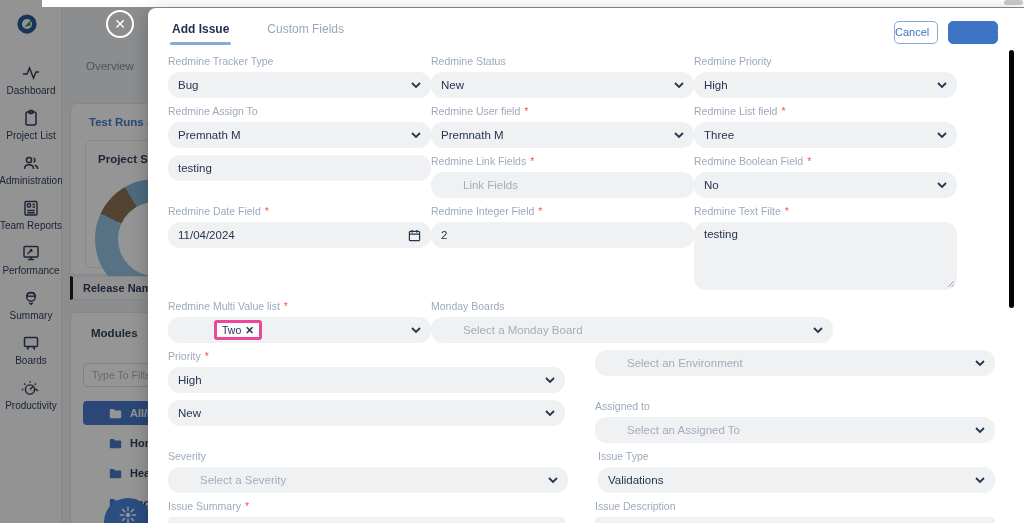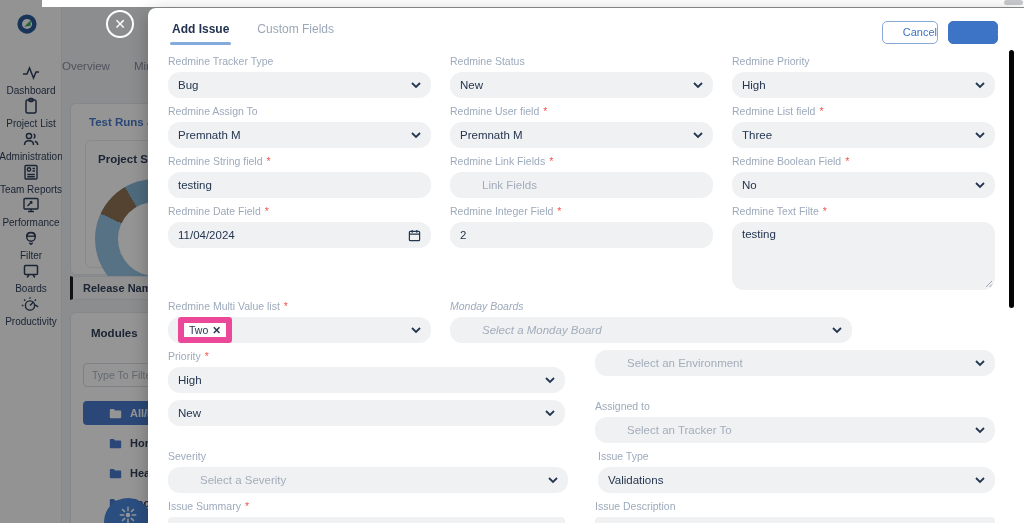--- a/index.html
+++ b/index.html
@@ -8,26 +8,26 @@
     position:relative; width:1024px; height:523px; overflow:hidden;
     font-family:"Liberation Sans", sans-serif; background:#eef0f3;
   }
   
   .app { position:absolute; inset:0; z-index:1; }
   .sidebar {
     position:absolute; left:0; top:0; width:62px; height:523px;
     background:#fbfcfd; border-right:1px solid #e4e7ec;
   }
   .logo { position:absolute; left:16px; top:13px; width:22px; height:22px; }
-  .nav { position:absolute; top:63px; left:0; width:62px; display:flex; flex-direction:column; align-items:center; }
+  .nav { position:absolute; top:63px; left:0; width:62px; display:flex; flex-direction:column; align-items:center; gap:12px; }
   .nav-item { display:flex; flex-direction:column; align-items:center; gap:2px; width:62px; cursor:pointer; }
   .nav-item svg { display:block; }
   .nav-label { font-size:10px; color:#22334f; white-space:nowrap; }
   .main { position:absolute; left:62px; top:0; right:0; bottom:0; background:#eef0f3; }
-  .bg-tabs { position:absolute; left:0; top:60px; display:flex; gap:24px; font-size:11.5px; color:#7e8798; }
+  .bg-tabs { position:absolute; left:24px; top:60px; display:flex; gap:24px; font-size:11.5px; color:#7e8798; }
   .bg-card {
     position:absolute; left:8px; top:103px; width:340px; height:172px;
     background:#fff; border:1px solid #e3e6eb; border-radius:6px;
   }
   .testruns { position:absolute; left:18px; top:12px; font-size:11.5px; font-weight:bold; color:#3c72c8; white-space:nowrap; }
   .ps-card { position:absolute; left:14px; top:36px; width:300px; height:128px; background:#fff; border:1px solid #e8eaee; border-radius:6px; }
   .ps-title { position:absolute; left:12px; top:12px; font-size:11.5px; font-weight:bold; color:#22334f; }
   .donut { position:absolute; left:9px; top:38px; width:120px; height:120px; border-radius:50%;
     background:conic-gradient(#7fb3d5 0deg 150deg, #8fc0e0 150deg 295deg, #8a6a49 295deg 330deg, #7fb3d5 330deg 360deg); }
   .donut::after { content:""; position:absolute; left:23px; top:23px; width:74px; height:74px; border-radius:50%; background:#fff; }
@@ -60,57 +60,57 @@
     position:absolute; left:106px; top:10px; width:28px; height:28px; z-index:4;
     border:2px solid #fff; border-radius:50%; color:#fff; font-size:14px; line-height:24px;
     text-align:center; cursor:pointer;
   }
   
   .modal {
     position:absolute; left:148px; top:8px; width:876px; height:560px;
     background:#fff; border-radius:8px 0 0 0; z-index:5;
     box-shadow:0 4px 18px rgba(0,0,0,0.25);
   }
-  .mtabs { position:absolute; left:24px; top:14px; display:flex; gap:28px; }
+  .mtabs { position:absolute; left:24px; top:14px; display:flex; gap:38px; }
   .mtab { font-size:12px; color:#9aa7b8; padding-bottom:9px; position:relative; cursor:pointer; }
   .mtab.active { color:#22334f; font-weight:bold; }
   .mtab.active::after { content:""; position:absolute; left:-2px; right:-2px; bottom:0; height:3px; background:#85abdc; border-radius:2px; }
   .btn-cancel {
-    position:absolute; top:13px; right:86px; width:56px; height:23px;
+    position:absolute; top:13px; right:86px; width:44px; height:23px;
     background:#fff; border:1px solid #89a9d6; border-radius:5px;
-    color:#3d74c6; font-size:11px; text-align:right; line-height:21px; cursor:pointer;
+    color:#3d74c6; font-size:11px; text-align:left; line-height:21px; cursor:pointer;
   }
   .btn-save {
     position:absolute; top:13px; right:26px; width:48px; height:23px;
     background:#3d74c6; border:1px solid #3d74c6; border-radius:5px;
     color:#fff; font-size:11px; text-align:center; line-height:21px; cursor:pointer;padding-left:48px;
   }
   .form { position:absolute; left:20px; top:47px; width:827px; }
-  .frow { display:flex; gap:19px; margin-bottom:7px; }
+  .frow { display:flex; margin-bottom:7px; }
   .frow.b { gap:30px; }
   .frow.mb10 { margin-bottom:10px; }
   .fg { display:flex; flex-direction:column; }
   .f3 { width:263px; }
-  .fm2 { width:402px;font-style:italic; }
+  .fm2 { width:402px; }
   .fbl { width:397px; }
   .fbr { width:400px; }
   .flabel { font-size:10.5px; color:#9daabb; height:13px; margin-bottom:4px; white-space:nowrap; }
   .req { color:#f4574d; margin-left:4px; font-size:10.5px; }
   .control {
     height:26px; background:#f0f1f3; border-radius:12px;
     display:flex; align-items:center; padding:0 10px; font-size:11.5px; color:#253650;
     position:relative; cursor:pointer;
   }
   .control .val { flex:1 1 auto; overflow:hidden; white-space:nowrap; }
   .control .ph { color:#a3adbb;margin-left:22px; }
   .control.tarea { height:68px; align-items:flex-start; padding-top:6px; cursor:text; }
   .grip { position:absolute; right:2px; bottom:2px; }
   .chip {
     display:inline-flex; align-items:center; gap:4px; background:#fdfdfd;
-    border:6px solid #ec4899; border-radius:3px; padding:1px 5px; font-size:10.5px; color:#253650;
+    border:3px solid #ec4899; border-radius:3px; padding:1px 5px; font-size:10.5px; color:#253650;margin-left:36px;
   }
   .chipx { font-weight:bold; font-size:10.5px; cursor:pointer; }
   .cut { height:11px; background:#f0f1f3; border-radius:4px 4px 0 0; }
   .mscroll { position:absolute; left:1009px; top:50px; width:5px; height:258px; background:#050505; border-radius:3px; z-index:6; cursor:grab; }
 </style>
 </head>
 <body>
 
 <div class="stage">
 
@@ -159,21 +159,21 @@
             </svg>
           <span class="nav-label">Performance</span>
         </div>
         <div class="nav-item">
           <svg width="20" height="20" viewBox="0 0 20 20" fill="none" stroke="#22334f" stroke-width="1.4">
               <circle cx="10" cy="9" r="4.2"></circle>
               <path d="M5.8 8 c0-4.8 8.4-4.8 8.4 0"></path>
               <path d="M5 8.2 h10"></path>
               <path d="M8.3 14.8 l1.7 1.6 1.7-1.6"></path>
             </svg>
-          <span class="nav-label">Filter</span>
+          <span class="nav-label">Summary</span>
         </div>
         <div class="nav-item">
           <svg width="20" height="20" viewBox="0 0 20 20" fill="none" stroke="#22334f" stroke-width="1.5">
               <rect x="3.5" y="4.5" width="13" height="9" rx="1"></rect>
               <path d="M8 13.5 l-1.8 3 M12 13.5 l1.8 3"></path>
             </svg>
           <span class="nav-label">Boards</span>
         </div>
         <div class="nav-item">
           <svg width="20" height="20" viewBox="0 0 20 20" fill="none" stroke="#22334f" stroke-width="1.4">
@@ -316,21 +316,20 @@
             <span class="val">Three</span>
             <svg width="10" height="7" viewBox="0 0 10 7">
                 <path d="M1 1 L5 5 L9 1" stroke="#253650" stroke-width="1.8" fill="none"></path>
               </svg>
           </div>
         </div>
       </div>
 
       <div class="frow">
         <div class="fg f3">
-          <div class="flabel"><span>Redmine String field</span><span class="req">*</span></div>
           <div class="control">
             <span class="val">testing</span>
           </div>
         </div>
         <div class="fg f3">
           <div class="flabel"><span>Redmine Link Fields</span><span class="req">*</span></div>
           <div class="control">
             <span class="val ph">Link Fields</span>
           </div>
         </div>
@@ -422,21 +421,21 @@
           <div class="control">
             <span class="val">New</span>
             <svg width="10" height="7" viewBox="0 0 10 7">
                 <path d="M1 1 L5 5 L9 1" stroke="#253650" stroke-width="1.8" fill="none"></path>
               </svg>
           </div>
         </div>
         <div class="fg fbr">
           <div class="flabel"><span>Assigned to</span></div>
           <div class="control">
-            <span class="val ph">Select an Tracker To</span>
+            <span class="val ph">Select an Assigned To</span>
             <svg width="10" height="7" viewBox="0 0 10 7">
                 <path d="M1 1 L5 5 L9 1" stroke="#253650" stroke-width="1.8" fill="none"></path>
               </svg>
           </div>
         </div>
       </div>
 
       <div class="frow b">
         <div class="fg fbr">
           <div class="flabel"><span>Severity</span></div>

